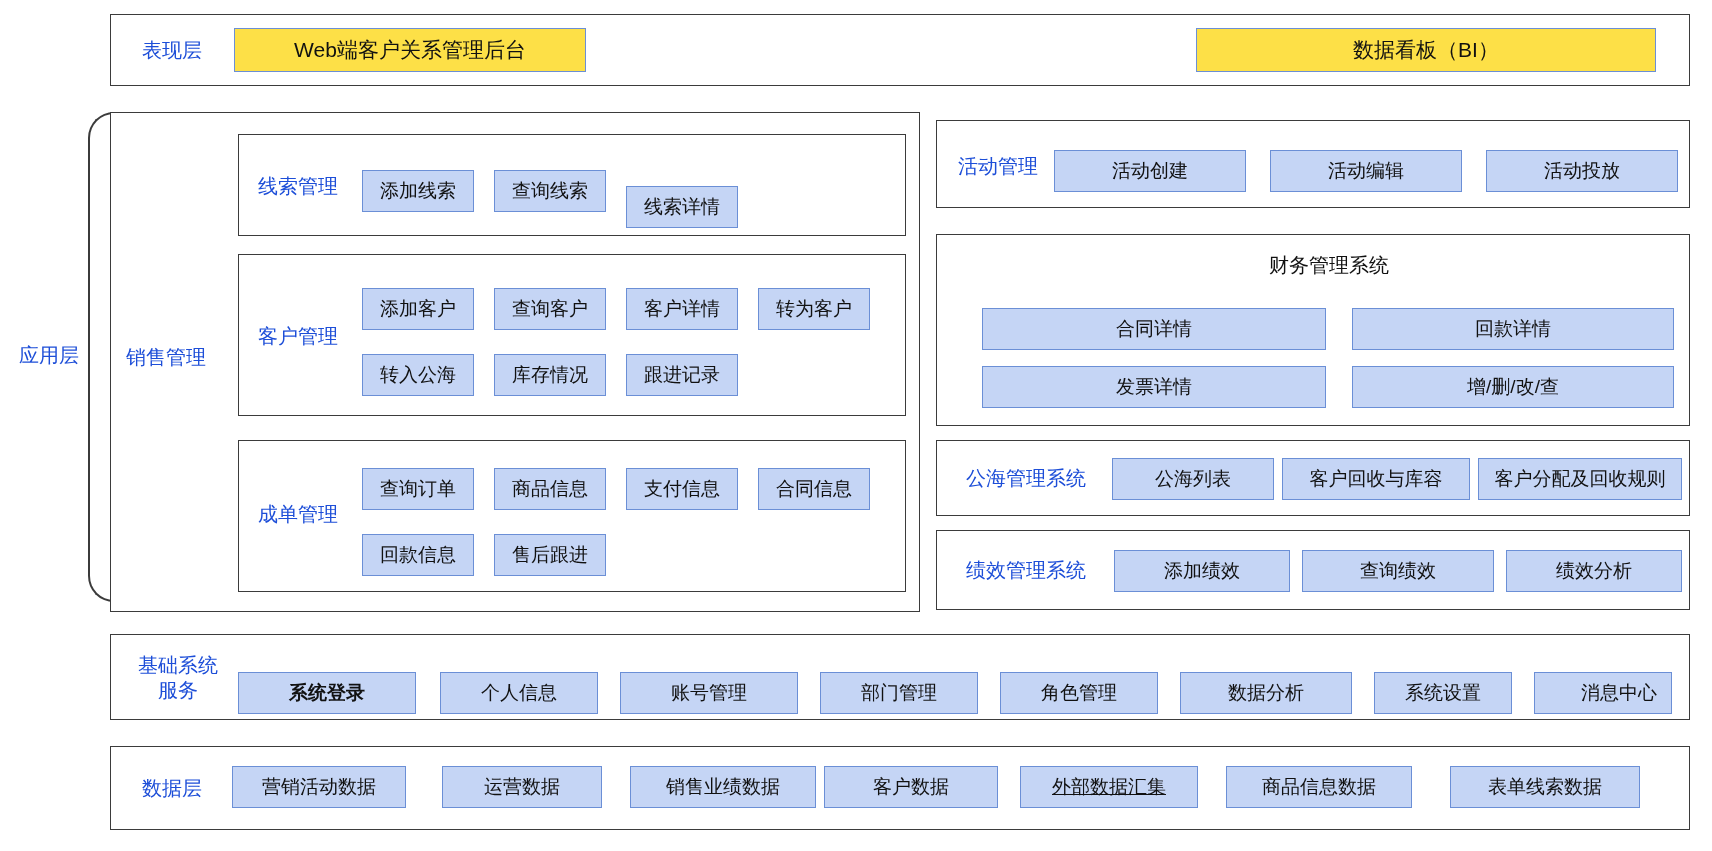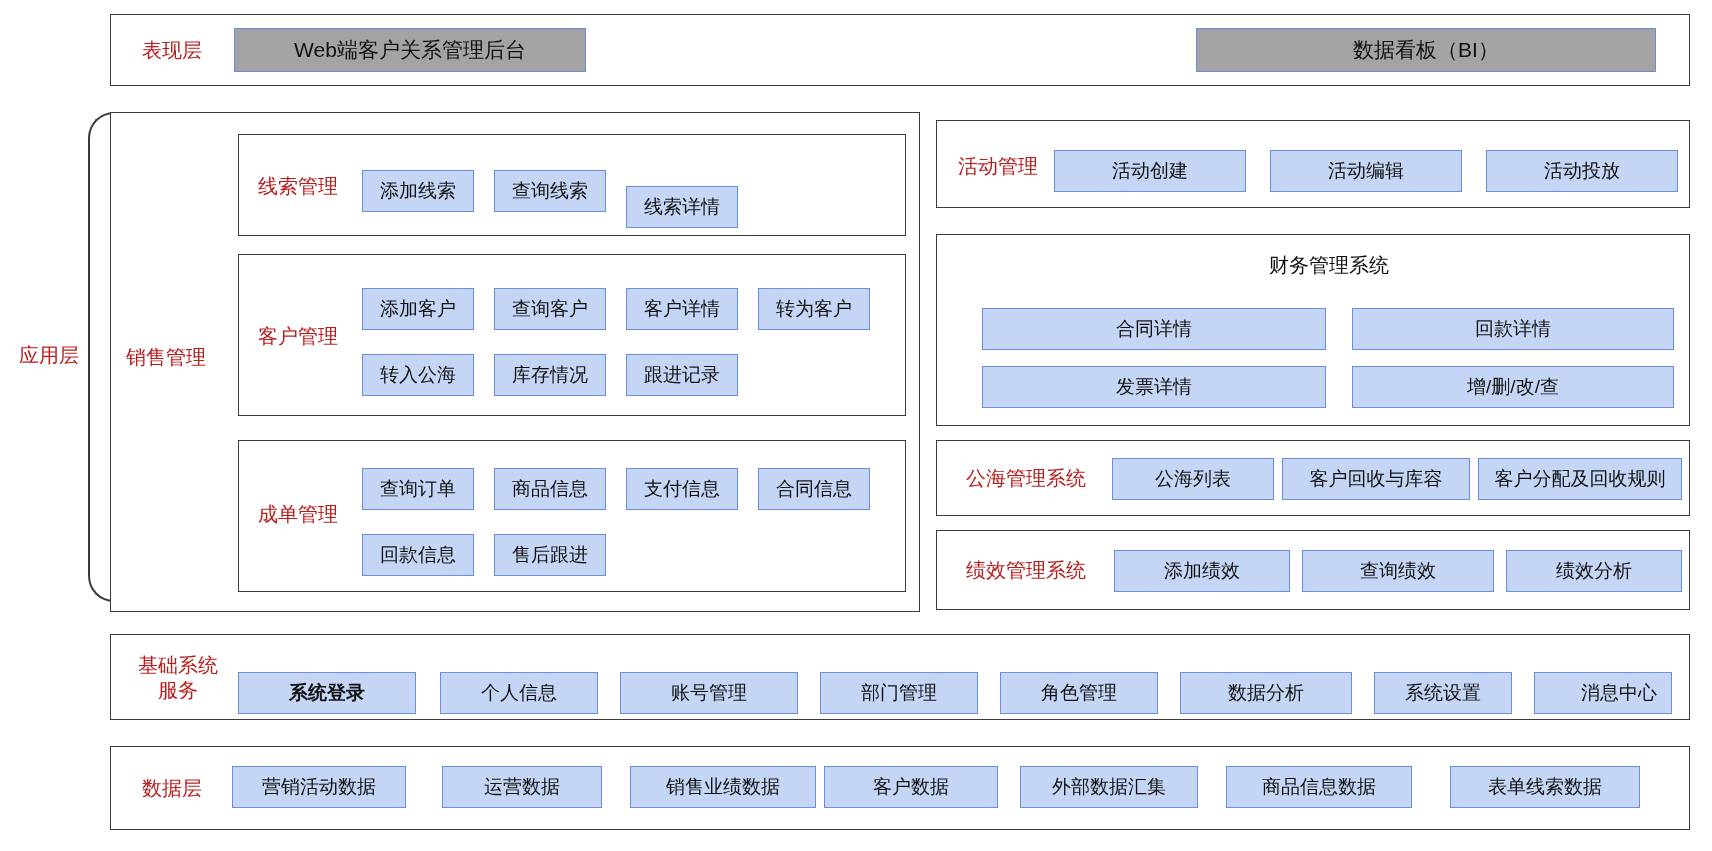--- a/index.html
+++ b/index.html
@@ -35,32 +35,32 @@
     box-sizing: border-box;
     display: flex;
     align-items: center;
     justify-content: center;
     font-size: 19px;
     color: #111;
     white-space: nowrap;
   }
   .chip-white {
     border: 1.5px solid #6b8fd6;
-    background: #a3a3a3;
+    background: #fde047;
     box-sizing: border-box;
     display: flex;
     align-items: center;
     justify-content: center;
     font-size: 21px;
     color: #111;
     white-space: nowrap;
   }
   .rowlabel {
     font-size: 20px;
-    color: #b91c1c;
+    color: #1d4ed8;
     white-space: nowrap;
     display: flex;
     align-items: center;
     justify-content: center;
     text-align: center;
     line-height: 1.25;
   }
   .grouptitle {
     font-size: 20px;
     color: #111;
@@ -165,21 +165,21 @@
   #chip-b7 { position: absolute; left: 1374px; top: 672px; width: 138px; height: 42px; }
   #chip-b8 { position: absolute; left: 1534px; top: 672px; width: 138px; height: 42px; padding-left: 32px; }
 
   
   #data-box { left: 110px; top: 746px; width: 1580px; height: 84px; }
   #data-label { position: absolute; left: 124px; top: 774px; width: 96px; height: 28px; }
   #chip-d1 { position: absolute; left: 232px; top: 766px; width: 174px; height: 42px; }
   #chip-d2 { position: absolute; left: 442px; top: 766px; width: 160px; height: 42px; }
   #chip-d3 { position: absolute; left: 630px; top: 766px; width: 186px; height: 42px; }
   #chip-d4 { position: absolute; left: 824px; top: 766px; width: 174px; height: 42px; }
-  #chip-d5 { position: absolute; left: 1020px; top: 766px; width: 178px; height: 42px; }
+  #chip-d5 { position: absolute; left: 1020px; top: 766px; width: 178px; height: 42px; text-decoration: underline; }
   #chip-d6 { position: absolute; left: 1226px; top: 766px; width: 186px; height: 42px; }
   #chip-d7 { position: absolute; left: 1450px; top: 766px; width: 190px; height: 42px; }
 </style>
 </head>
 <body>
 
 <div class="page">
 
   <div class="outer" id="presentation-layer"></div>
   <div class="rowlabel" id="presentation-label">表现层</div>

